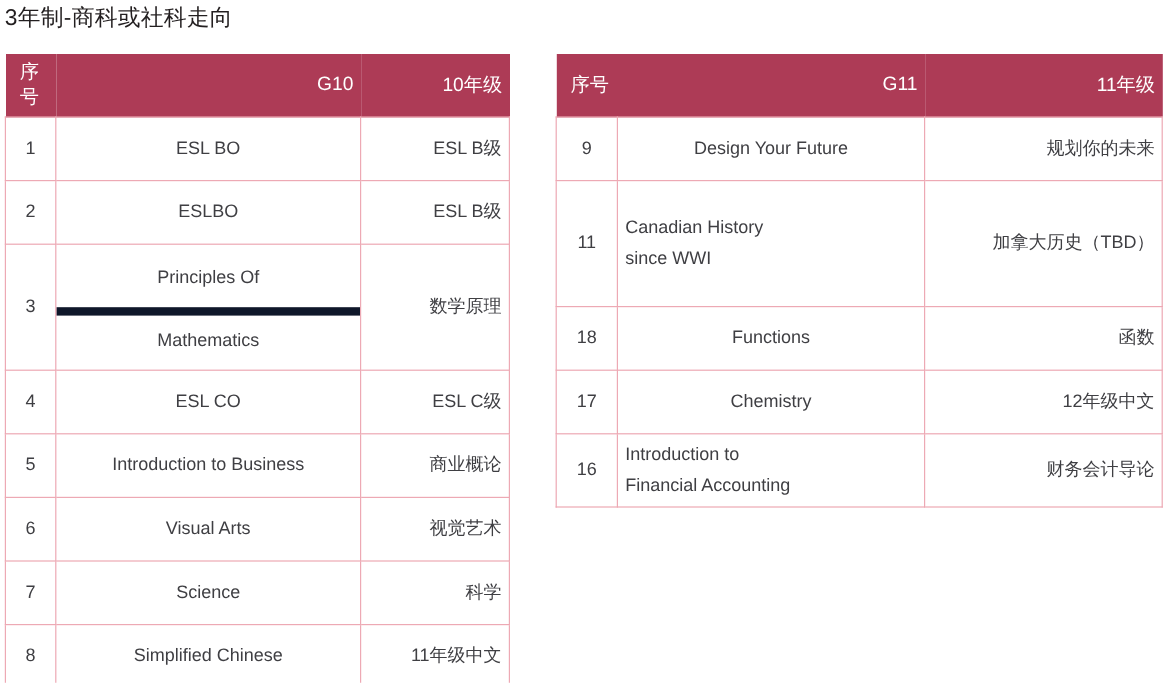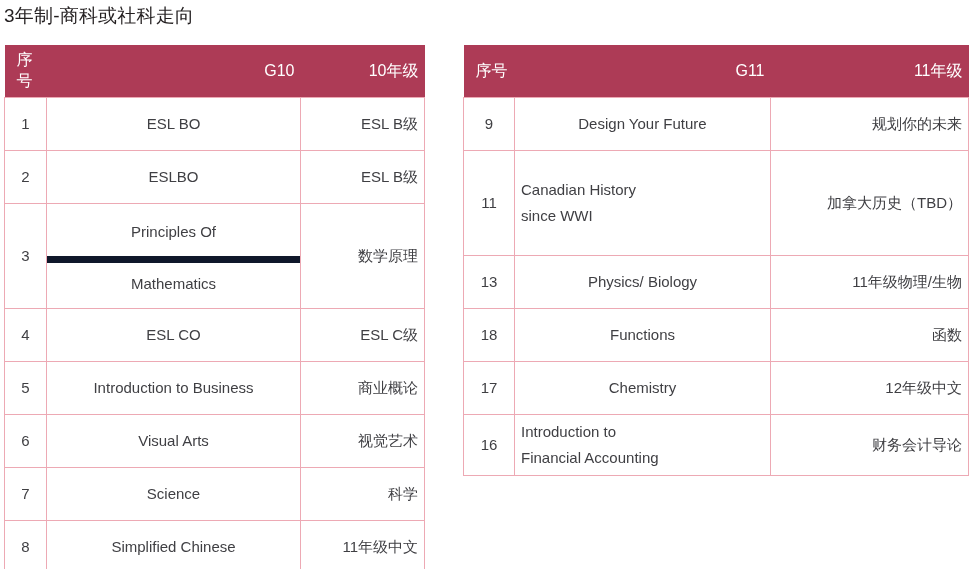--- a/index.html
+++ b/index.html
@@ -222,25 +222,20 @@
       <tr class="row-2x">
         <td class="col-index">11</td>
         <td class="col-en">
           <span class="stack">Canadian History</span>
           <span class="stack">since WWI</span>
         </td>
         <td class="col-cn">加拿大历史（TBD）</td>
       </tr>
 
 
-      <tr class="row-1x">
-        <td class="col-index">13</td>
-        <td class="col-en">Physics/ Biology</td>
-        <td class="col-cn">11年级物理/生物</td>
-      </tr>
 
       <tr class="row-1x">
         <td class="col-index">18</td>
         <td class="col-en">Functions</td>
         <td class="col-cn">函数</td>
       </tr>
 
       <tr class="row-1x">
         <td class="col-index">17</td>
         <td class="col-en">Chemistry</td>

